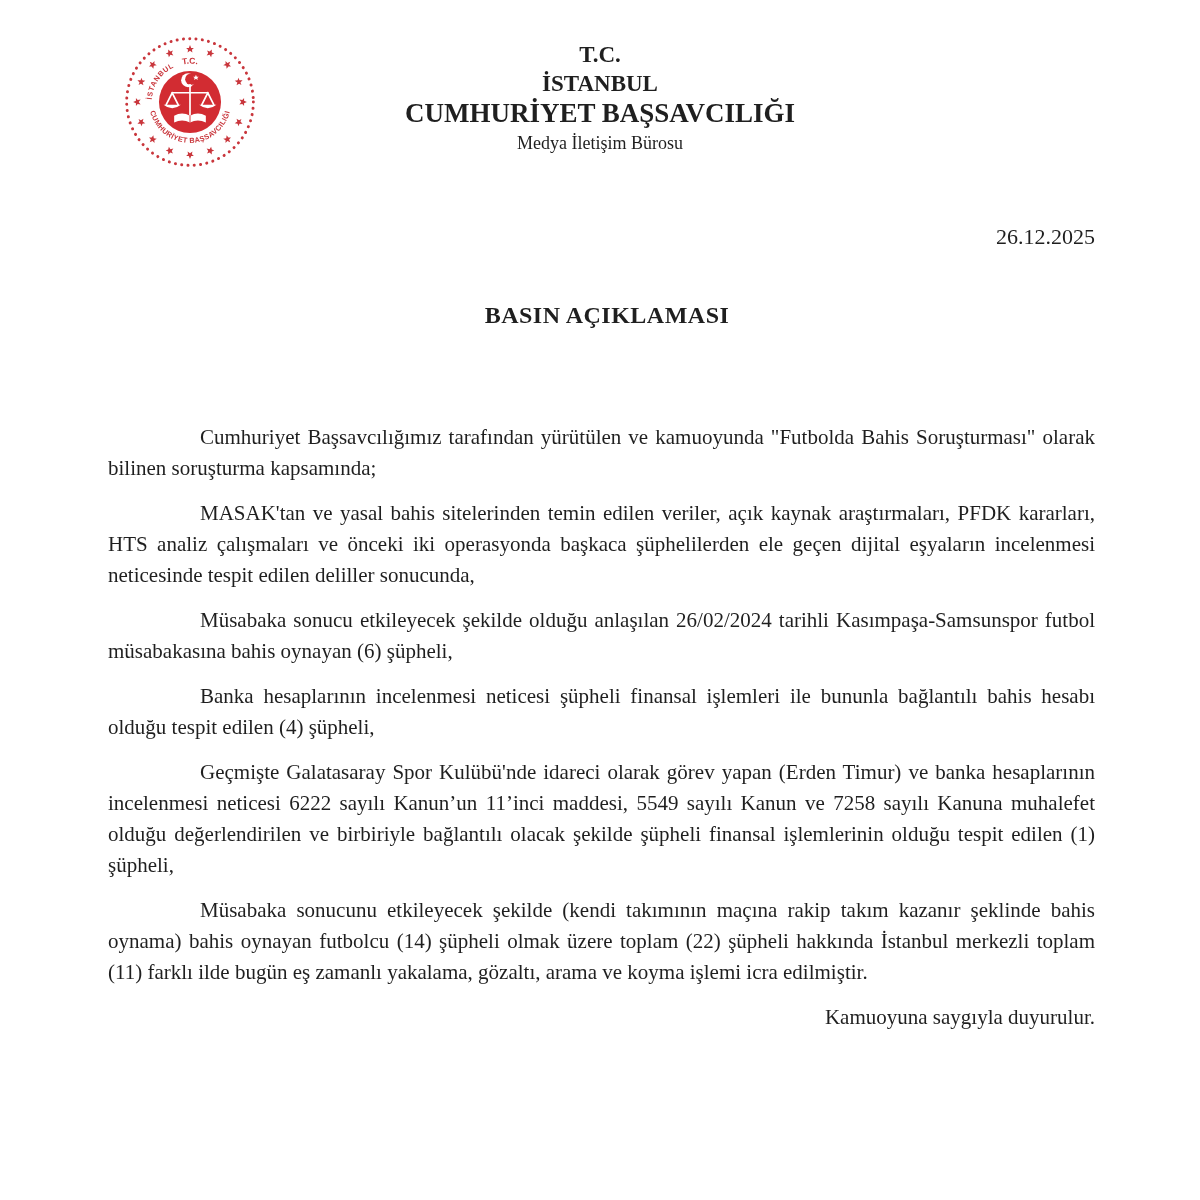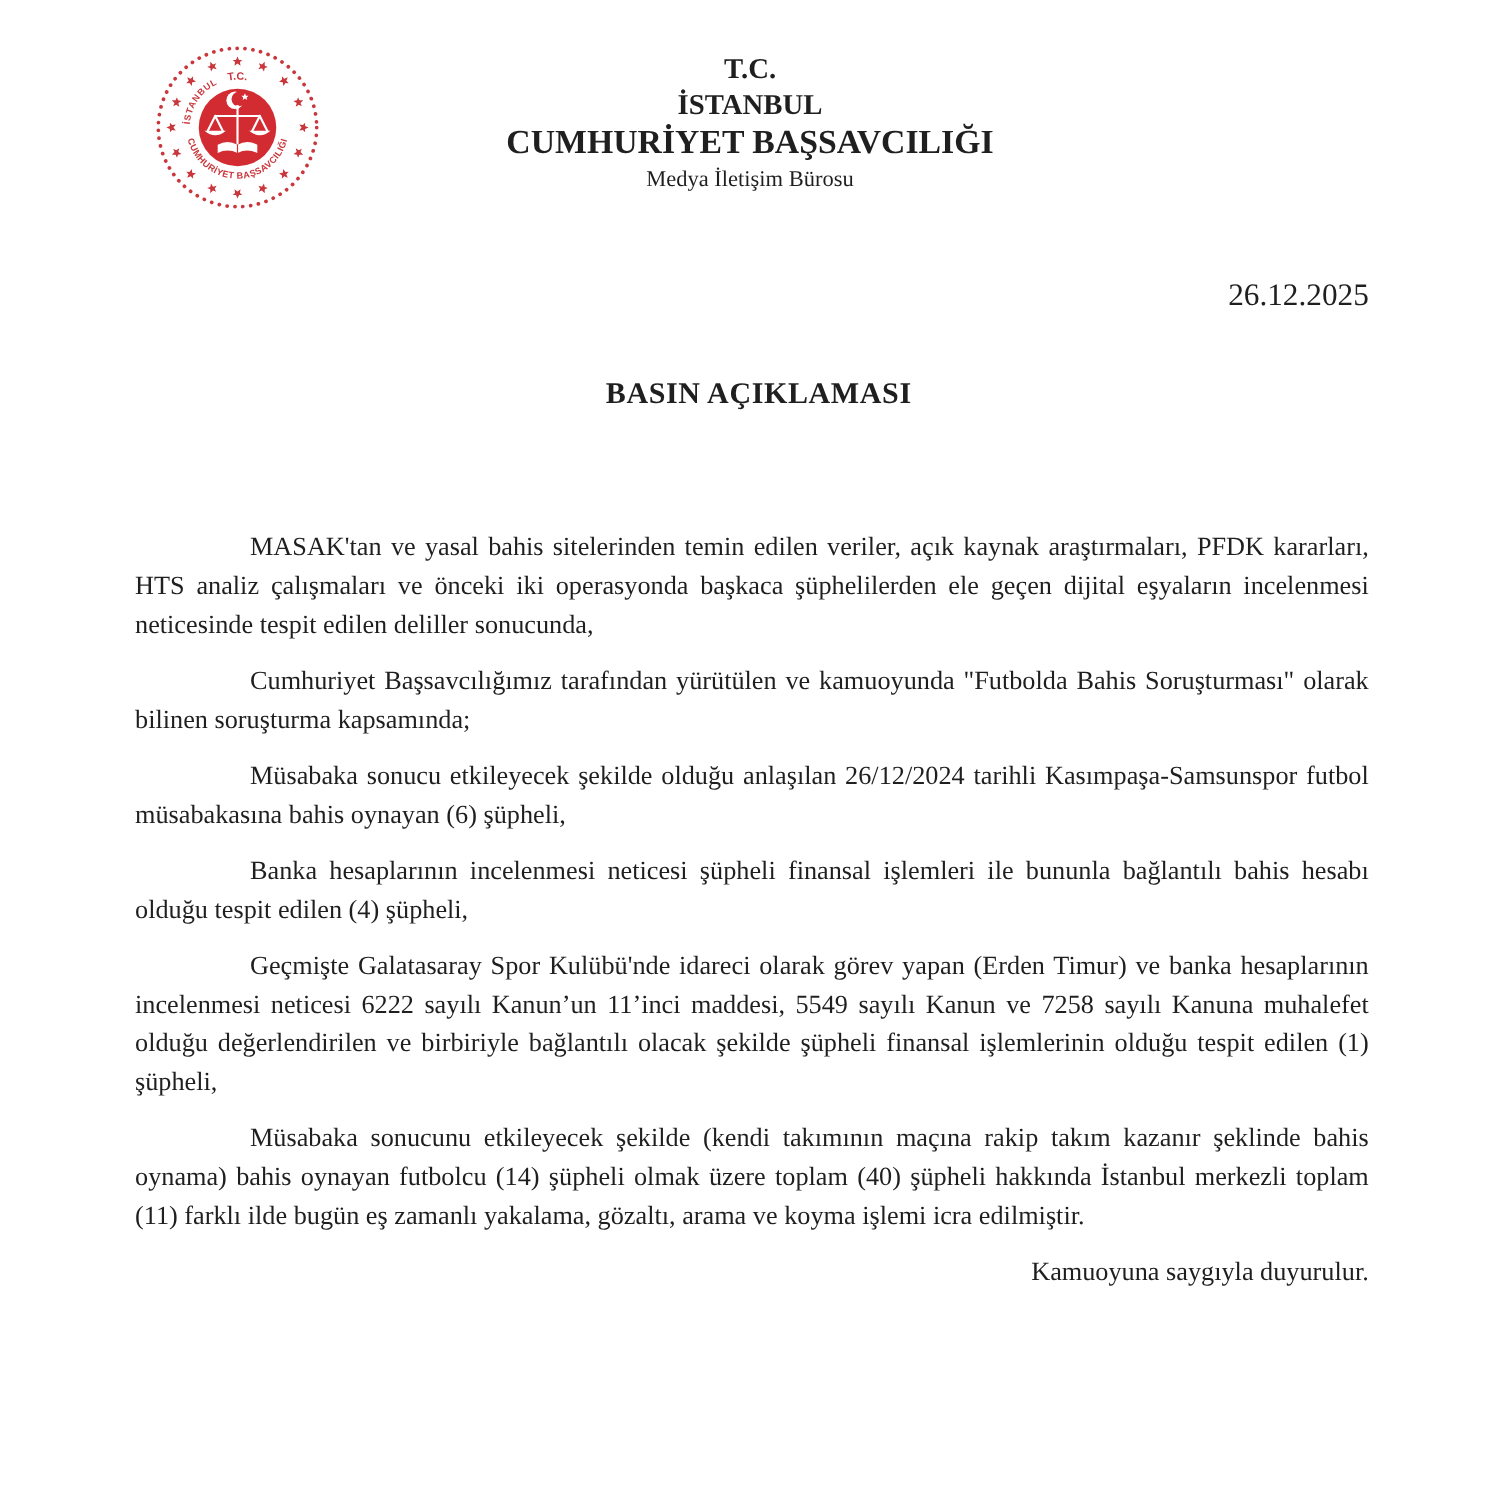--- a/index.html
+++ b/index.html
@@ -43,21 +43,21 @@
   }
   .lh-bureau {
     font-size: 18px;
     font-weight: 400;
     line-height: 29px;
   }
   .date-row {
     margin-top: 64px;
     padding-right: 105px;
     text-align: right;
-    font-size: 25px;
+    font-size: 22px;
     line-height: 30px;
   }
   .doc-title {
     margin: 48px 2px 0 0;
     text-align: center;
     font-size: 24px;
     font-weight: 700;
     letter-spacing: 0.5px;
     line-height: 30px;
     padding-left: 16px;
@@ -149,22 +149,22 @@
     <div class="lh-city">İSTANBUL</div>
     <div class="lh-office">CUMHURİYET BAŞSAVCILIĞI</div>
     <div class="lh-bureau">Medya İletişim Bürosu</div>
   </header>
 
   <div class="date-row">26.12.2025</div>
 
   <h1 class="doc-title">BASIN AÇIKLAMASI</h1>
 
   <main class="doc-body">
+    <p>Cumhuriyet Başsavcılığımız tarafından yürütülen ve kamuoyunda "Futbolda Bahis Soruşturması" olarak bilinen soruşturma kapsamında;</p>
     <p>MASAK'tan ve yasal bahis sitelerinden temin edilen veriler, açık kaynak araştırmaları, PFDK kararları, HTS analiz çalışmaları ve önceki iki operasyonda başkaca şüphelilerden ele geçen dijital eşyaların incelenmesi neticesinde tespit edilen deliller sonucunda,</p>
-    <p>Cumhuriyet Başsavcılığımız tarafından yürütülen ve kamuoyunda "Futbolda Bahis Soruşturması" olarak bilinen soruşturma kapsamında;</p>
-    <p>Müsabaka sonucu etkileyecek şekilde olduğu anlaşılan 26/12/2024 tarihli Kasımpaşa-Samsunspor futbol müsabakasına bahis oynayan (6) şüpheli,</p>
+    <p>Müsabaka sonucu etkileyecek şekilde olduğu anlaşılan 26/02/2024 tarihli Kasımpaşa-Samsunspor futbol müsabakasına bahis oynayan (6) şüpheli,</p>
     <p>Banka hesaplarının incelenmesi neticesi şüpheli finansal işlemleri ile bununla bağlantılı bahis hesabı olduğu tespit edilen (4) şüpheli,</p>
     <p>Geçmişte Galatasaray Spor Kulübü'nde idareci olarak görev yapan (Erden Timur) ve banka hesaplarının incelenmesi neticesi 6222 sayılı Kanun’un 11’inci maddesi, 5549 sayılı Kanun ve 7258 sayılı Kanuna muhalefet olduğu değerlendirilen ve birbiriyle bağlantılı olacak şekilde şüpheli finansal işlemlerinin olduğu tespit edilen (1) şüpheli,</p>
-    <p>Müsabaka sonucunu etkileyecek şekilde (kendi takımının maçına rakip takım kazanır şeklinde bahis oynama) bahis oynayan futbolcu (14) şüpheli olmak üzere toplam (40) şüpheli hakkında İstanbul merkezli toplam (11) farklı ilde bugün eş zamanlı yakalama, gözaltı, arama ve koyma işlemi icra edilmiştir.</p>
+    <p>Müsabaka sonucunu etkileyecek şekilde (kendi takımının maçına rakip takım kazanır şeklinde bahis oynama) bahis oynayan futbolcu (14) şüpheli olmak üzere toplam (22) şüpheli hakkında İstanbul merkezli toplam (11) farklı ilde bugün eş zamanlı yakalama, gözaltı, arama ve koyma işlemi icra edilmiştir.</p>
     <p class="closing">Kamuoyuna saygıyla duyurulur.</p>
   </main>
 
 </div>
 
 </body></html>

